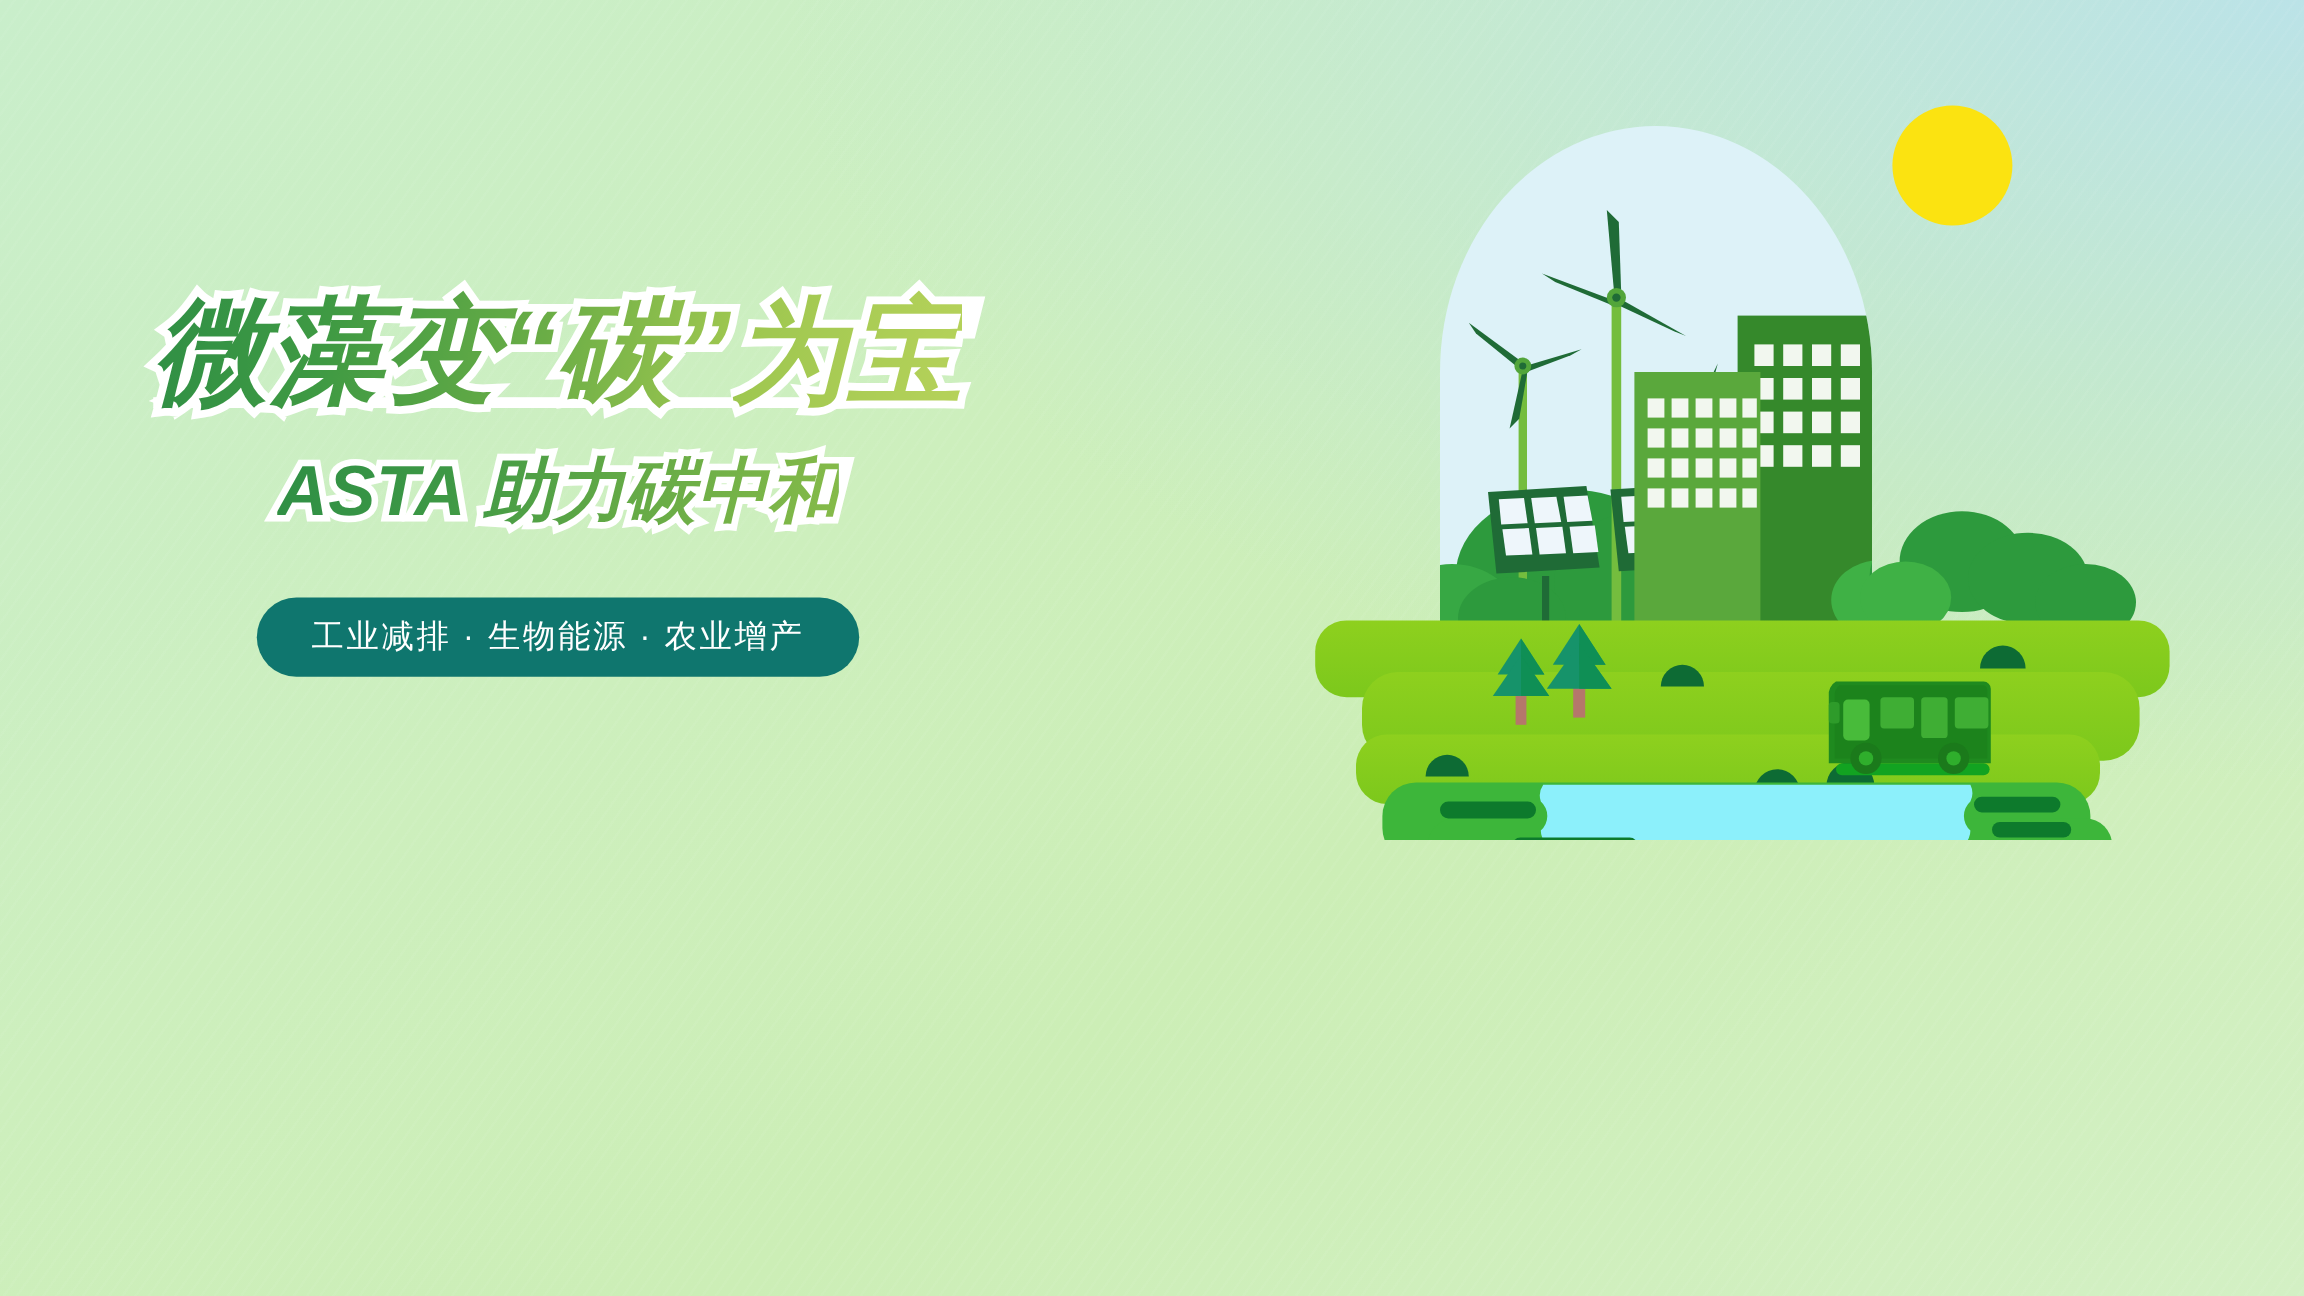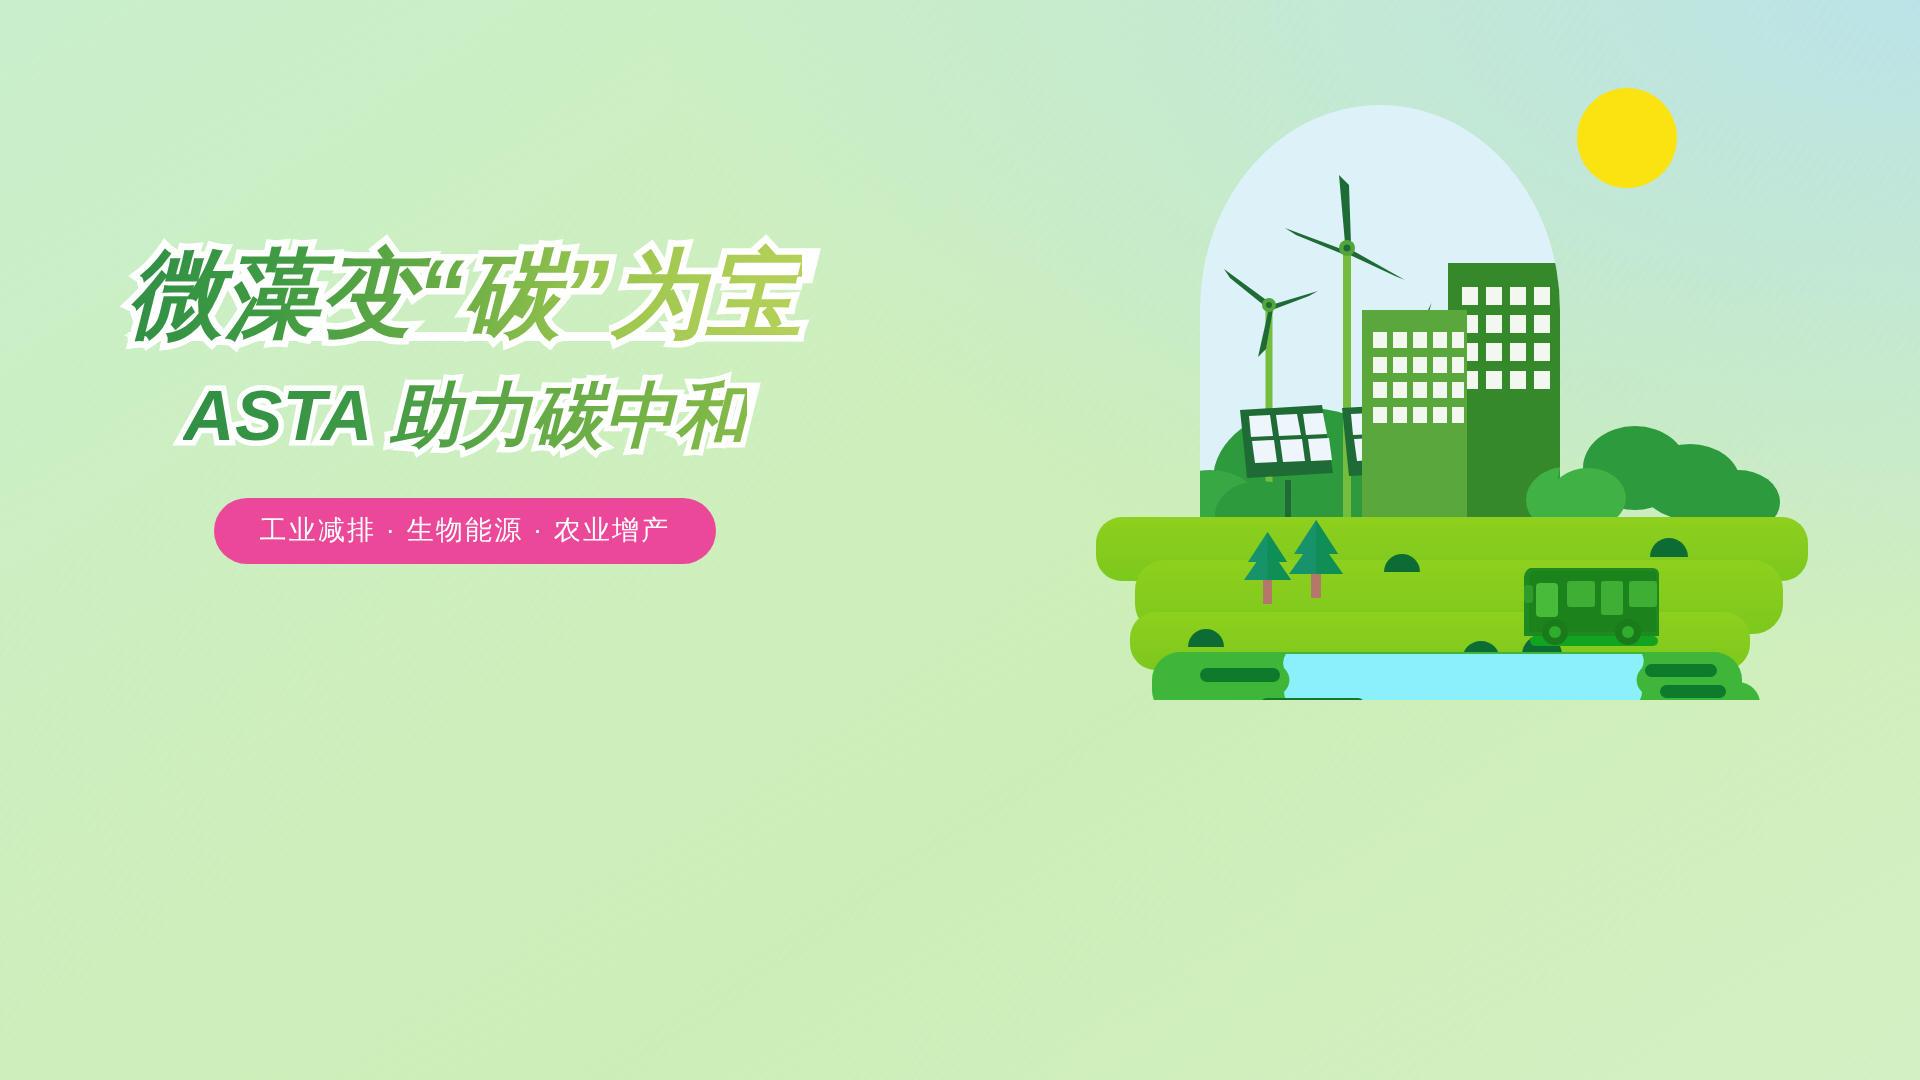--- a/index.html
+++ b/index.html
@@ -41,32 +41,32 @@
   }
   .tl-fill{
     position:relative; z-index:2;
     background:linear-gradient(100deg,#2f8f45 0%,#3f9a43 22%,#6aad46 48%,#9cc64f 70%,#b6d25a 100%);
     -webkit-background-clip:text; background-clip:text;
     color:transparent;
   }
 
   #title-main .tl-outline, #title-main .tl-fill{ font-size:96px;text-decoration:underline; }
   #title-main{ height:104px; }
-  #title-sub  .tl-outline, #title-sub .tl-fill{ font-size:71px; }
+  #title-sub  .tl-outline, #title-sub .tl-fill{ font-size:59px; }
   #title-sub{ height:86px; margin-top:30px; }
   #title-sub .tl-outline{ -webkit-text-stroke:11px #ffffff; }
   #title-sub .tl-fill{
     background:linear-gradient(100deg,#2f8f45 0%,#3d9845 30%,#62a946 60%,#86bb49 100%);
     -webkit-background-clip:text; background-clip:text; color:transparent;
   }
 
   
   #badge-row{ margin-top:32px; display:flex; justify-content:center; }
   #badge{
-    background:#ec4899;
+    background:#0f766e;
     color:#ffffff;
     border-radius:40px;
     padding:14px 46px 16px 46px;
     font-size:27px;
     letter-spacing:0.08em;
     font-weight:normal;
     white-space:nowrap;
   }
 
   

